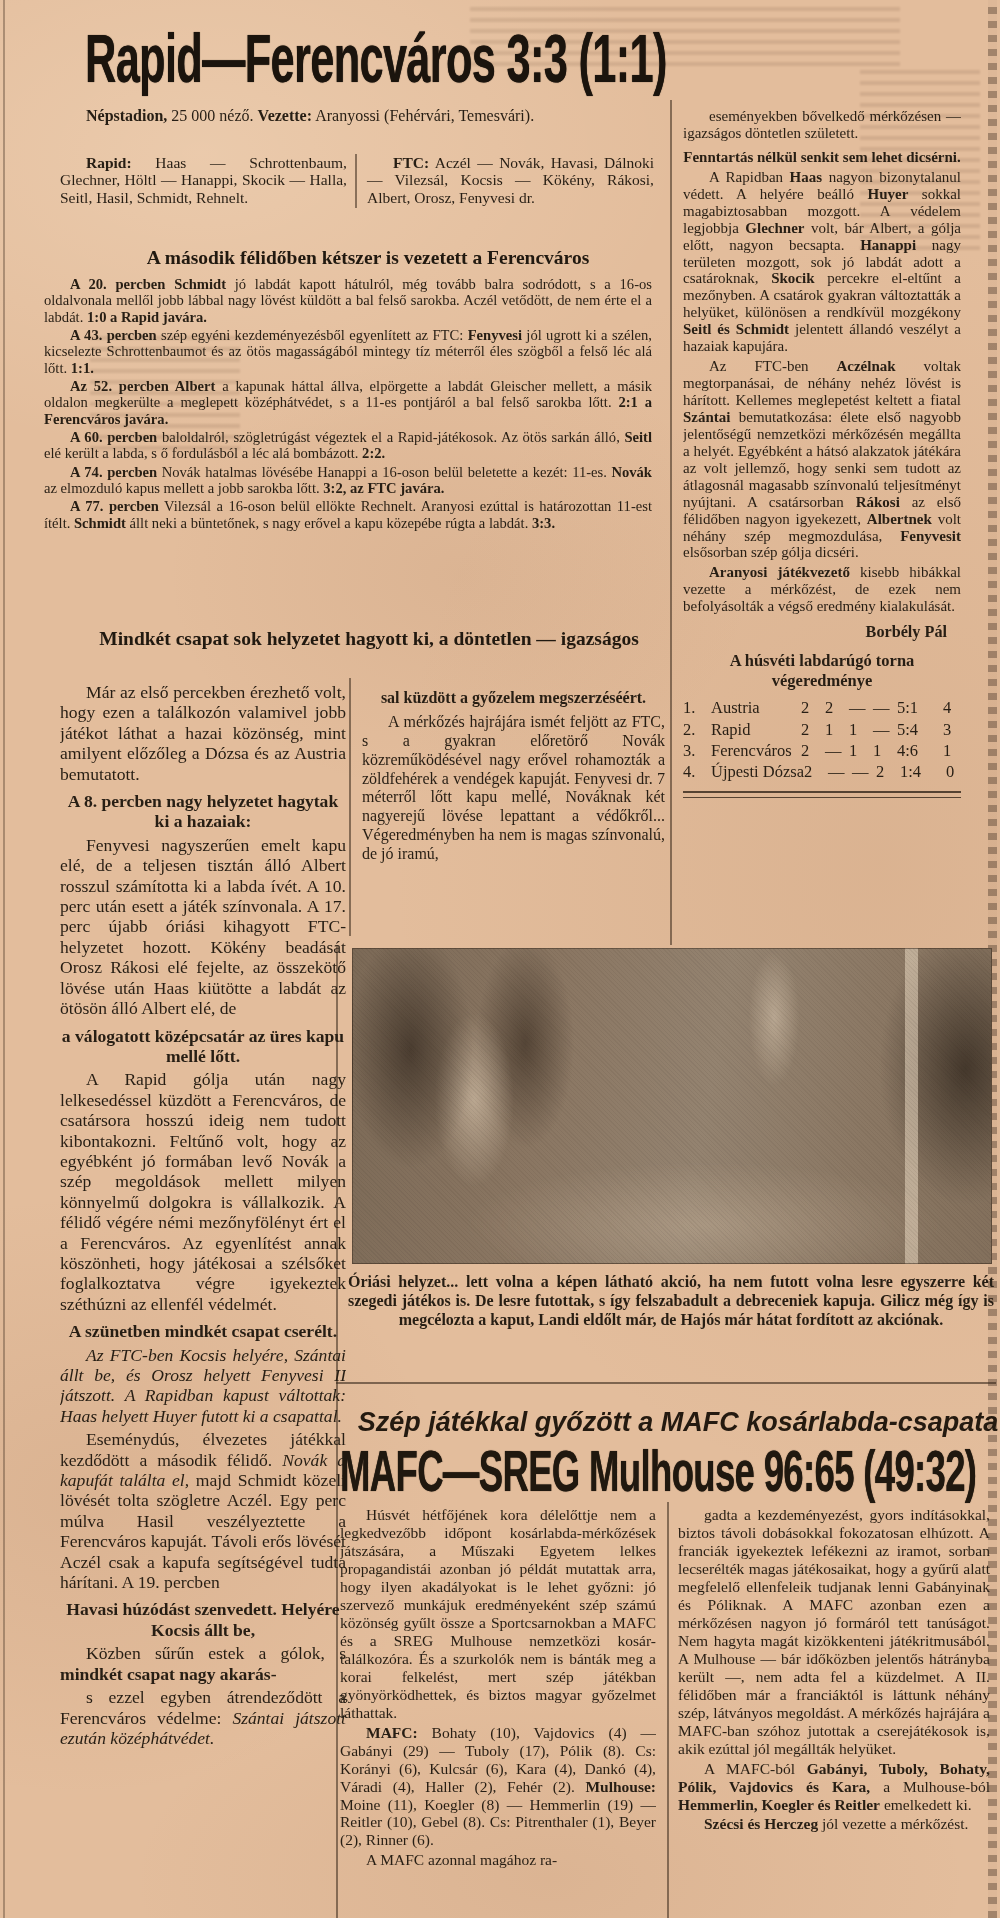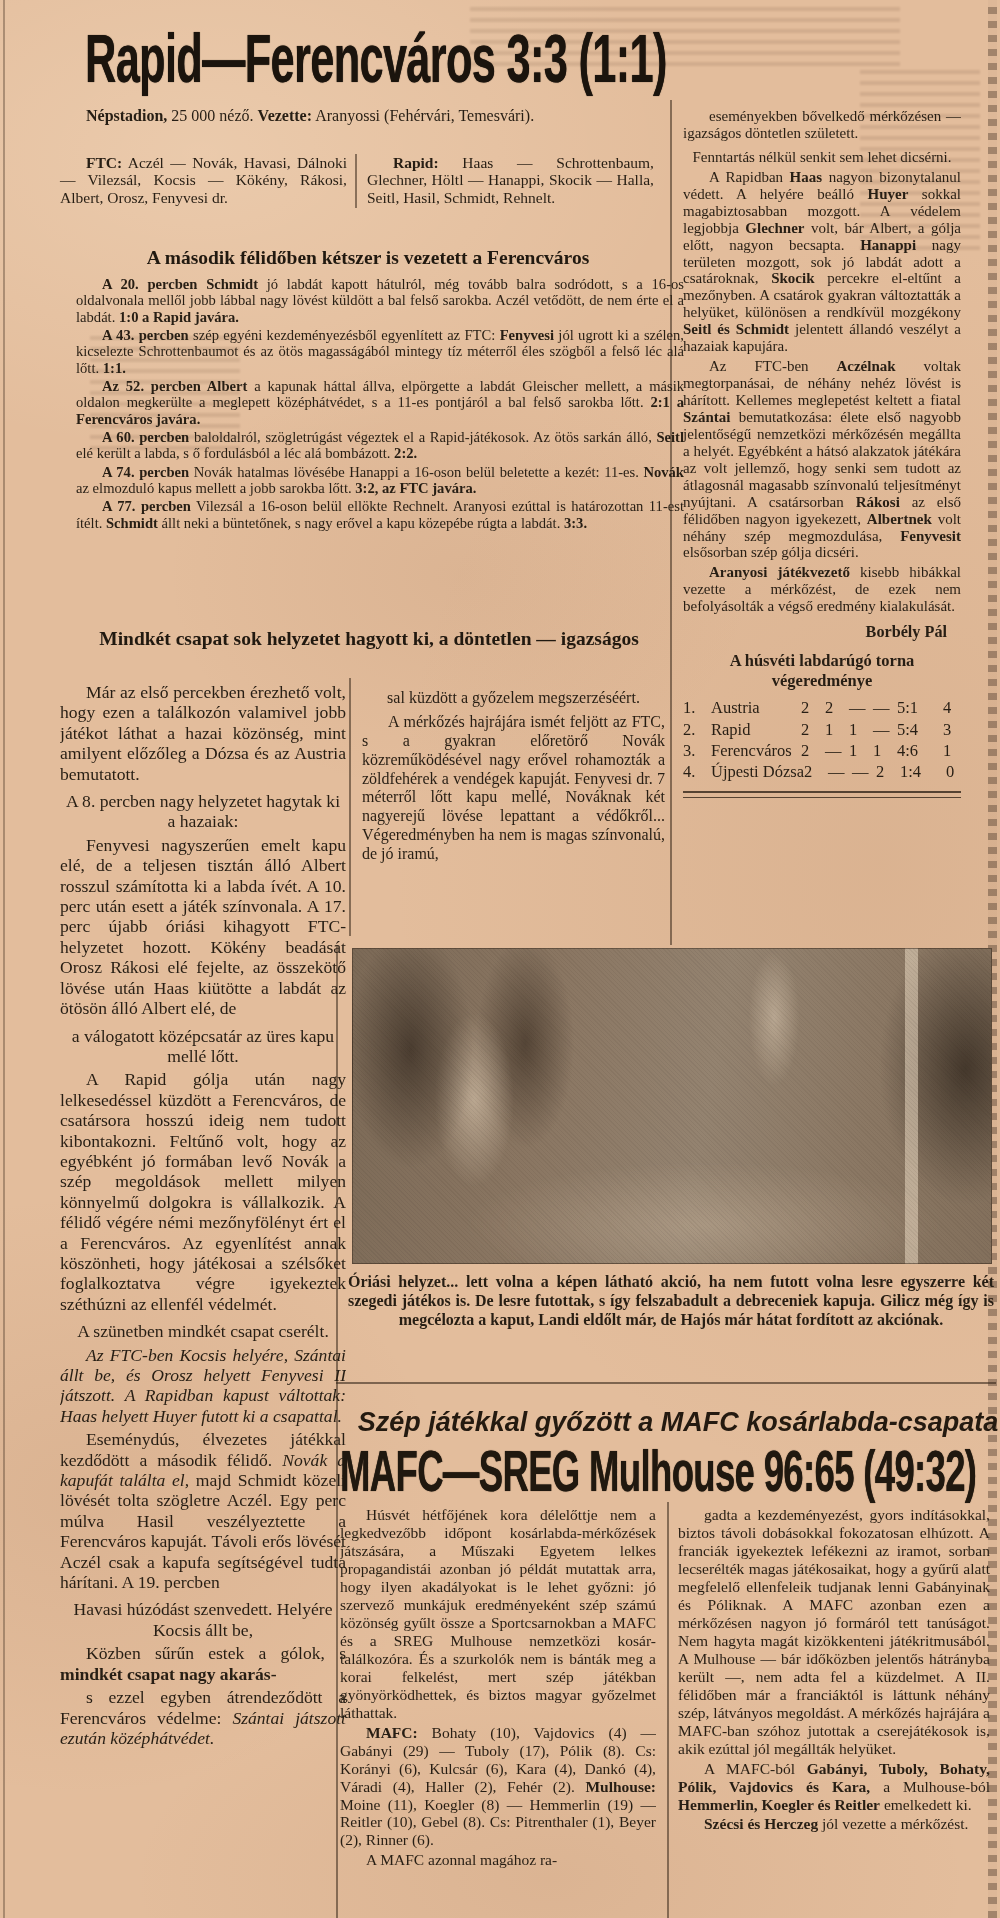--- a/index.html
+++ b/index.html
@@ -37,21 +37,21 @@
     text-shadow:0 0 1px #20180f;
   }
   #mafc-kicker{
     margin:12px;font-family:"Liberation Sans", sans-serif;font-style:italic;font-weight:bold;
     font-size:27px;text-align:center;color:#241a10;letter-spacing:0;
   }
   
   p{margin:0 0 2px 0;text-indent:26px;}
   .b{font-weight:bold;}
   .i{font-style:italic;}
-  .sub{text-align:center;font-weight:normal;text-indent:0;margin:7px 0 5px 0;}
+  .sub{text-align:center;font-weight:bold;text-indent:0;margin:7px 0 5px 0;}
   .byline{text-align:right;font-weight:bold;text-indent:0;margin:8px 14px 2px 0;font-size:108%;}
   .jtxt{text-align:justify;}
   #intro{font-size:16px;line-height:1.2;}
   #lineups{display:flex;font-size:15.5px;line-height:1.12;}
   #lineups .lcol{width:287px;padding-right:8px;}
   #lineups .lcol+.lcol{border-left:2px solid rgba(58,42,28,.55);padding-left:10px;padding-right:0;}
   .subhead{margin:4px;font-size:19.5px;font-weight:bold;text-align:center;color:#211910;}
   #goals{font-size:14.6px;line-height:1.12;max-height:346px;overflow:hidden;}
   #col-left{font-size:17.6px;line-height:1.16;max-height:1236px;overflow:hidden;}
   #col-left p{margin-bottom:3px;}
@@ -100,30 +100,30 @@
   <div class="hr" style="left:336px;top:1382px;width:660px;"></div>
 
   <h1 id="headline" class="abs" style="left:85px;top:18px;">Rapid—Ferencváros 3:3 (1:1)</h1>
 
   <section id="intro" class="abs jtxt" style="left:60px;top:106px;width:606px;">
       <p><span class="b">Népstadion,</span><span> 25 000 néző. </span><span class="b">Vezette:</span><span> Aranyossi (Fehérvári, Temesvári).</span></p>
     </section>
 
   <section id="lineups" class="abs" style="left:60px;top:154px;width:608px;">
     <div class="lcol jtxt">
+        <p><span class="b">Rapid:</span><span> Haas — Schrottenbaum, Glechner, Höltl — Hanappi, Skocik — Halla, Seitl, Hasil, Schmidt, Rehnelt.</span></p>
+      </div>
+    <div class="lcol jtxt">
         <p><span class="b">FTC:</span><span> Aczél — Novák, Havasi, Dálnoki — Vilezsál, Kocsis — Kökény, Rákosi, Albert, Orosz, Fenyvesi dr.</span></p>
       </div>
-    <div class="lcol jtxt">
-        <p><span class="b">Rapid:</span><span> Haas — Schrottenbaum, Glechner, Höltl — Hanappi, Skocik — Halla, Seitl, Hasil, Schmidt, Rehnelt.</span></p>
-      </div>
   </section>
 
   <h2 id="subhead1" class="abs subhead" style="left:60px;top:243px;width:608px;">A második félidőben kétszer is vezetett a Ferencváros</h2>
 
-  <section id="goals" class="abs" style="left:76px;top:276px;width:608px;">
+  <section id="goals" class="abs" style="left:44px;top:276px;width:608px;">
       <p class="jtxt"><span class="b">A 20. percben Schmidt</span><span> jó labdát kapott hátulról, még tovább balra sodródott, s a 16-os oldalvonala mellől jobb lábbal nagy lövést küldött a bal felső sarokba. Aczél vetődött, de nem érte el a labdát. </span><span class="b">1:0 a Rapid javára.</span></p>
       <p class="jtxt"><span class="b">A 43. percben</span><span> szép egyéni kezdeményezésből egyenlített az FTC: </span><span class="b">Fenyvesi</span><span> jól ugrott ki a szélen, kicselezte Schrottenbaumot és az ötös magasságából mintegy tíz méterről éles szögből a felső léc alá lőtt. </span><span class="b">1:1.</span></p>
       <p class="jtxt"><span class="b">Az 52. percben Albert</span><span> a kapunak háttal állva, elpörgette a labdát Gleischer mellett, a másik oldalon megkerülte a meglepett középhátvédet, s a 11-es pontjáról a bal felső sarokba lőtt. </span><span class="b">2:1 a Ferencváros javára.</span></p>
       <p class="jtxt"><span class="b">A 60. percben</span><span> baloldalról, szögletrúgást végeztek el a Rapid-játékosok. Az ötös sarkán álló, </span><span class="b">Seitl</span><span> elé került a labda, s ő fordulásból a léc alá bombázott. </span><span class="b">2:2.</span></p>
       <p class="jtxt"><span class="b">A 74. percben</span><span> Novák hatalmas lövésébe Hanappi a 16-oson belül beletette a kezét: 11-es. </span><span class="b">Novák</span><span> az elmozduló kapus mellett a jobb sarokba lőtt. </span><span class="b">3:2, az FTC javára.</span></p>
       <p class="jtxt"><span class="b">A 77. percben</span><span> Vilezsál a 16-oson belül ellökte Rechnelt. Aranyosi ezúttal is határozottan 11-est ítélt. </span><span class="b">Schmidt</span><span> állt neki a büntetőnek, s nagy erővel a kapu közepébe rúgta a labdát. </span><span class="b">3:3.</span></p>
     </section>
 
   <h2 id="subhead2" class="abs subhead" style="left:95px;top:624px;width:540px;">Mindkét csapat sok helyzetet hagyott ki, a döntetlen — igazságos</h2>
 

